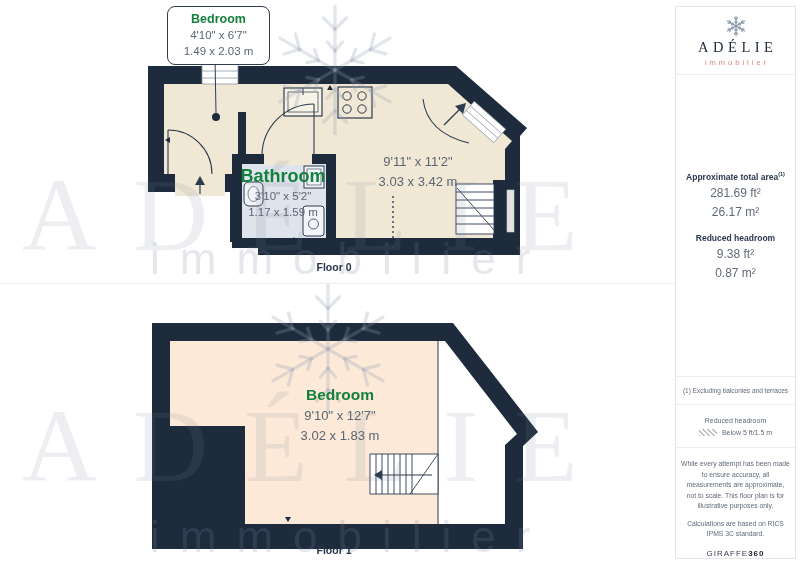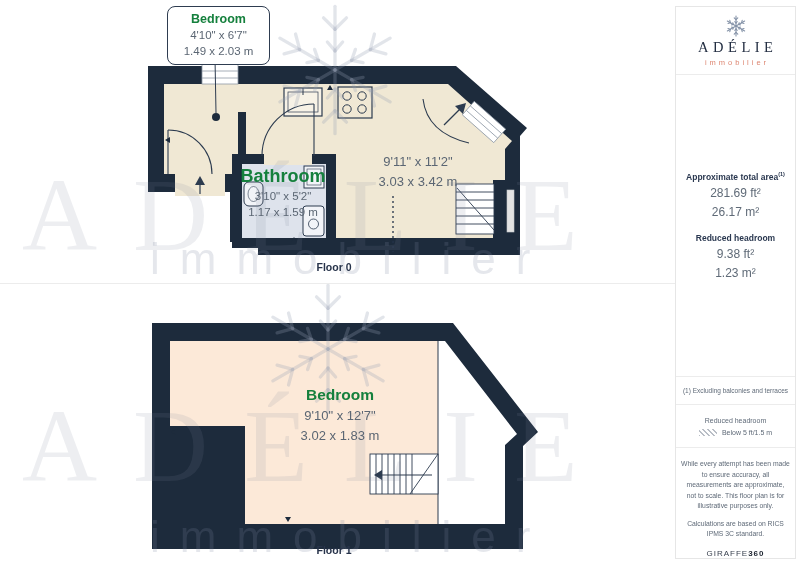--- a/index.html
+++ b/index.html
@@ -303,21 +303,21 @@
       <div class="sb-tagline">immobilier</div>
     </div>
 
     <div class="sb-sec sb-area">
       <div class="sb-h"><span>Approximate total area</span><sup>(1)</sup></div>
       <div class="sb-v">281.69 ft²</div>
       <div class="sb-v">26.17 m²</div>
       <div class="sb-gap"></div>
       <div class="sb-h">Reduced headroom</div>
       <div class="sb-v">9.38 ft²</div>
-      <div class="sb-v">1.23 m²</div>
+      <div class="sb-v">0.87 m²</div>
     </div>
 
     <div class="sb-sec sb-note">
       <div>(1) Excluding balconies and terraces</div>
     </div>
 
     <div class="sb-sec sb-legend">
       <div>Reduced headroom</div>
       <div class="legend-row">
         <span class="legend-swatch"></span>

